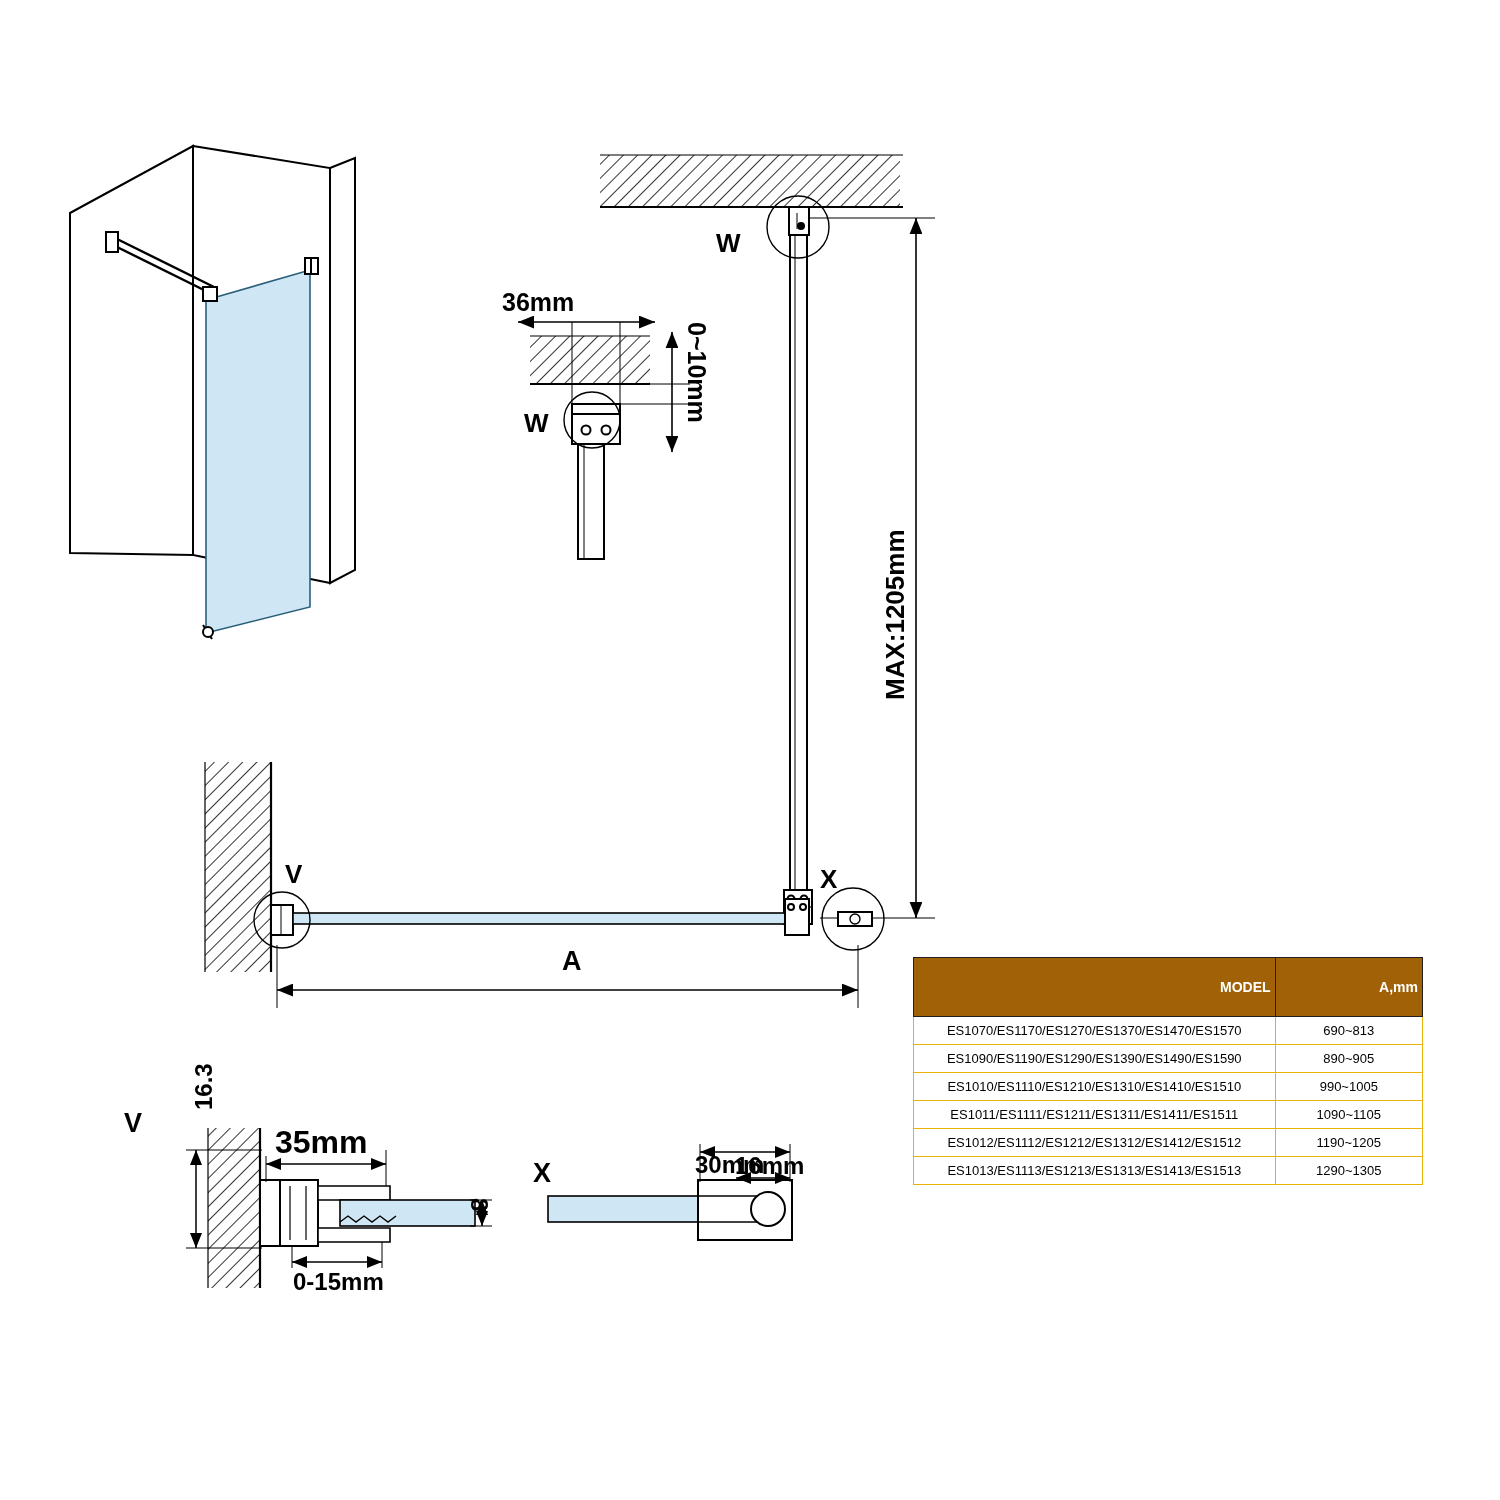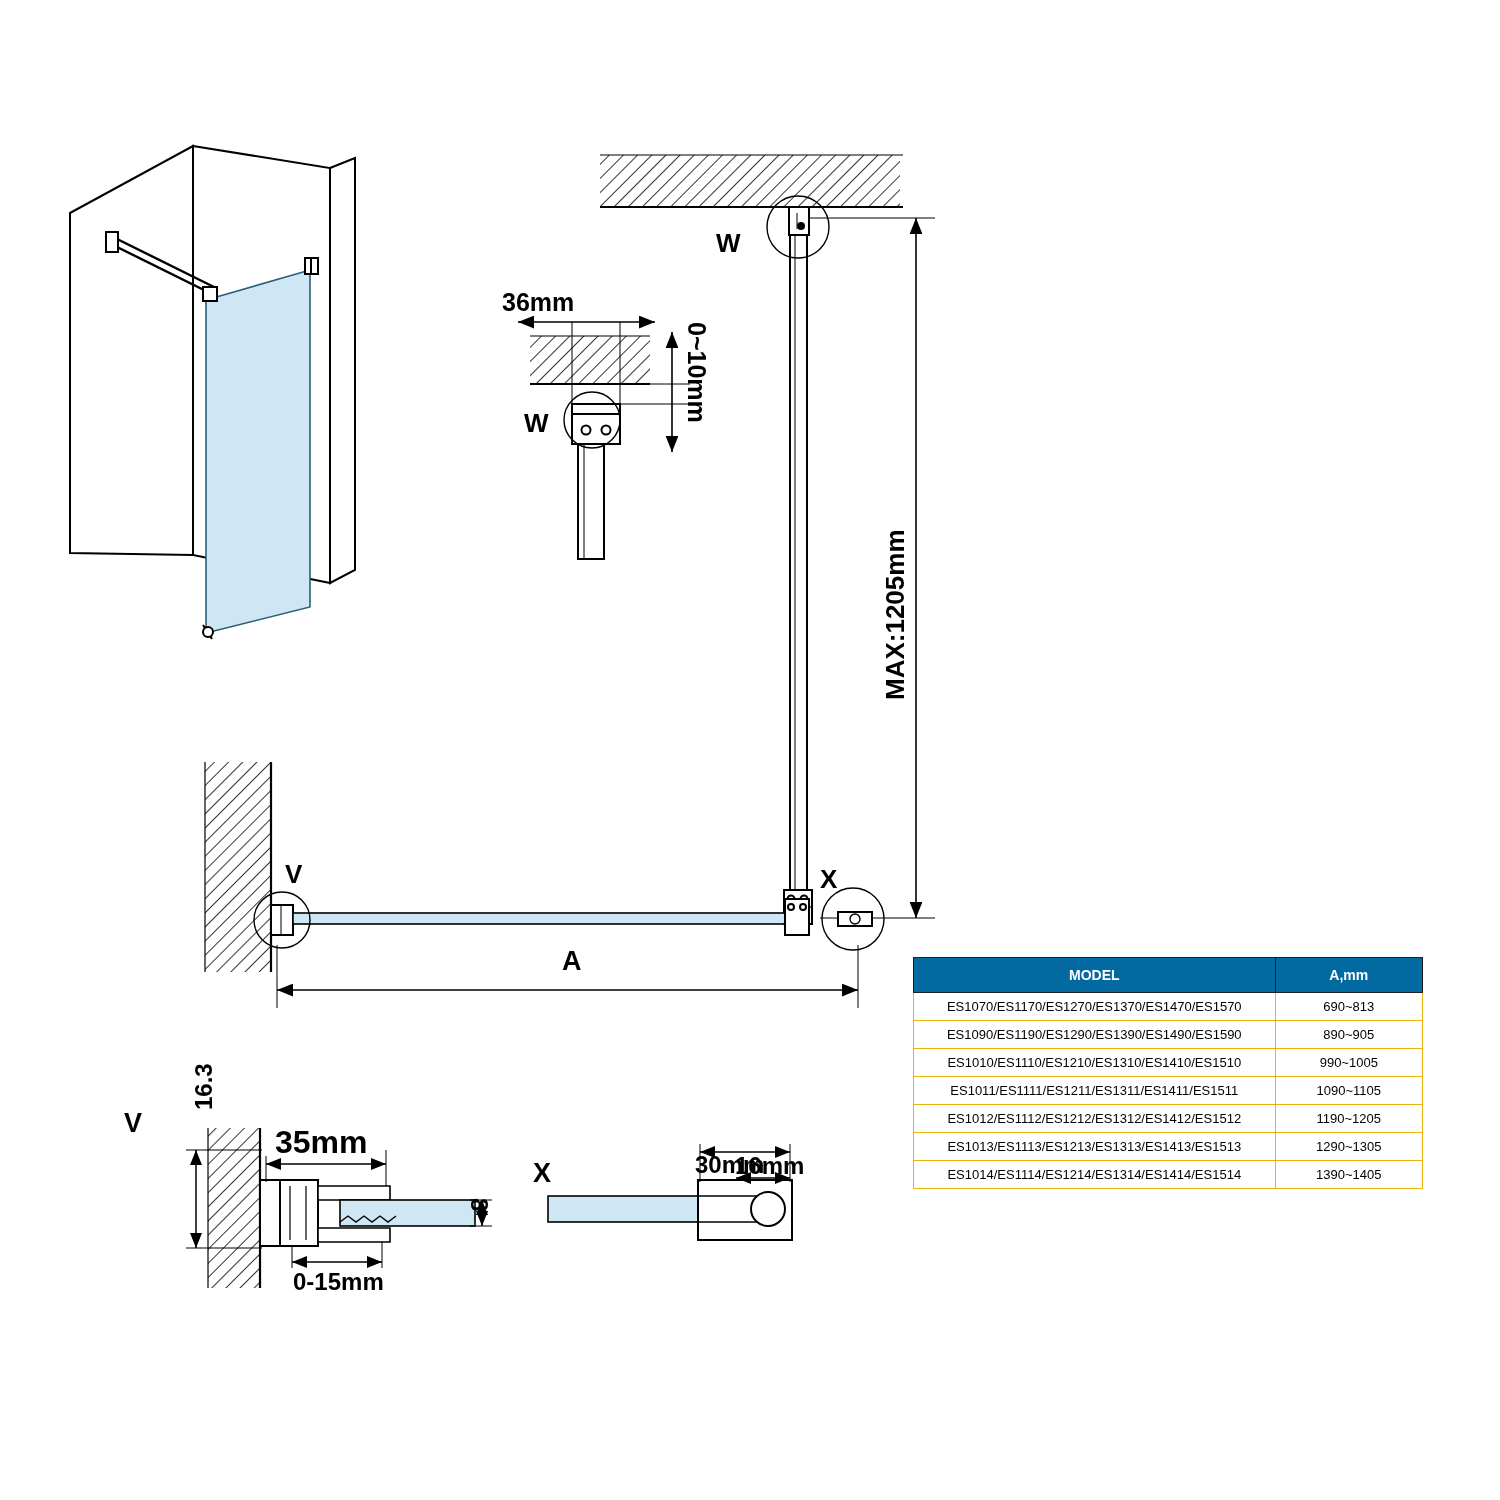--- a/index.html
+++ b/index.html
@@ -27,27 +27,27 @@
   .spec-table{
     position:absolute;
     left:913px;top:957px;
     width:510px;
     border-collapse:collapse;
     font-family:"Liberation Sans", sans-serif;
     font-size:13.5px;
     background:#fff;
   }
   .spec-table th{
-    background:#0369a1;
+    background:#a16207;
     color:#fff;
     font-size:14px;
     font-weight:bold;
-    padding:9px 4px;
+    padding:21px 4px;
     border:1px solid #231f20;
-    text-align:center;
+    text-align:right;
   }
   .spec-table td{
     border:1px solid #eab308;
     padding:6px 6px;
     text-align:center;
     color:#000;
     font-size:13px;
     white-space:nowrap;
   }
   .spec-table td.model{ text-align:center; }
@@ -272,20 +272,16 @@
         <td>1090~1105</td>
       </tr>
       <tr>
         <td class="model">ES1012/ES1112/ES1212/ES1312/ES1412/ES1512</td>
         <td>1190~1205</td>
       </tr>
       <tr>
         <td class="model">ES1013/ES1113/ES1213/ES1313/ES1413/ES1513</td>
         <td>1290~1305</td>
       </tr>
-      <tr>
-        <td class="model">ES1014/ES1114/ES1214/ES1314/ES1414/ES1514</td>
-        <td>1390~1405</td>
-      </tr>
     </tbody>
   </table>
 
 </div>
 
 </body></html>

